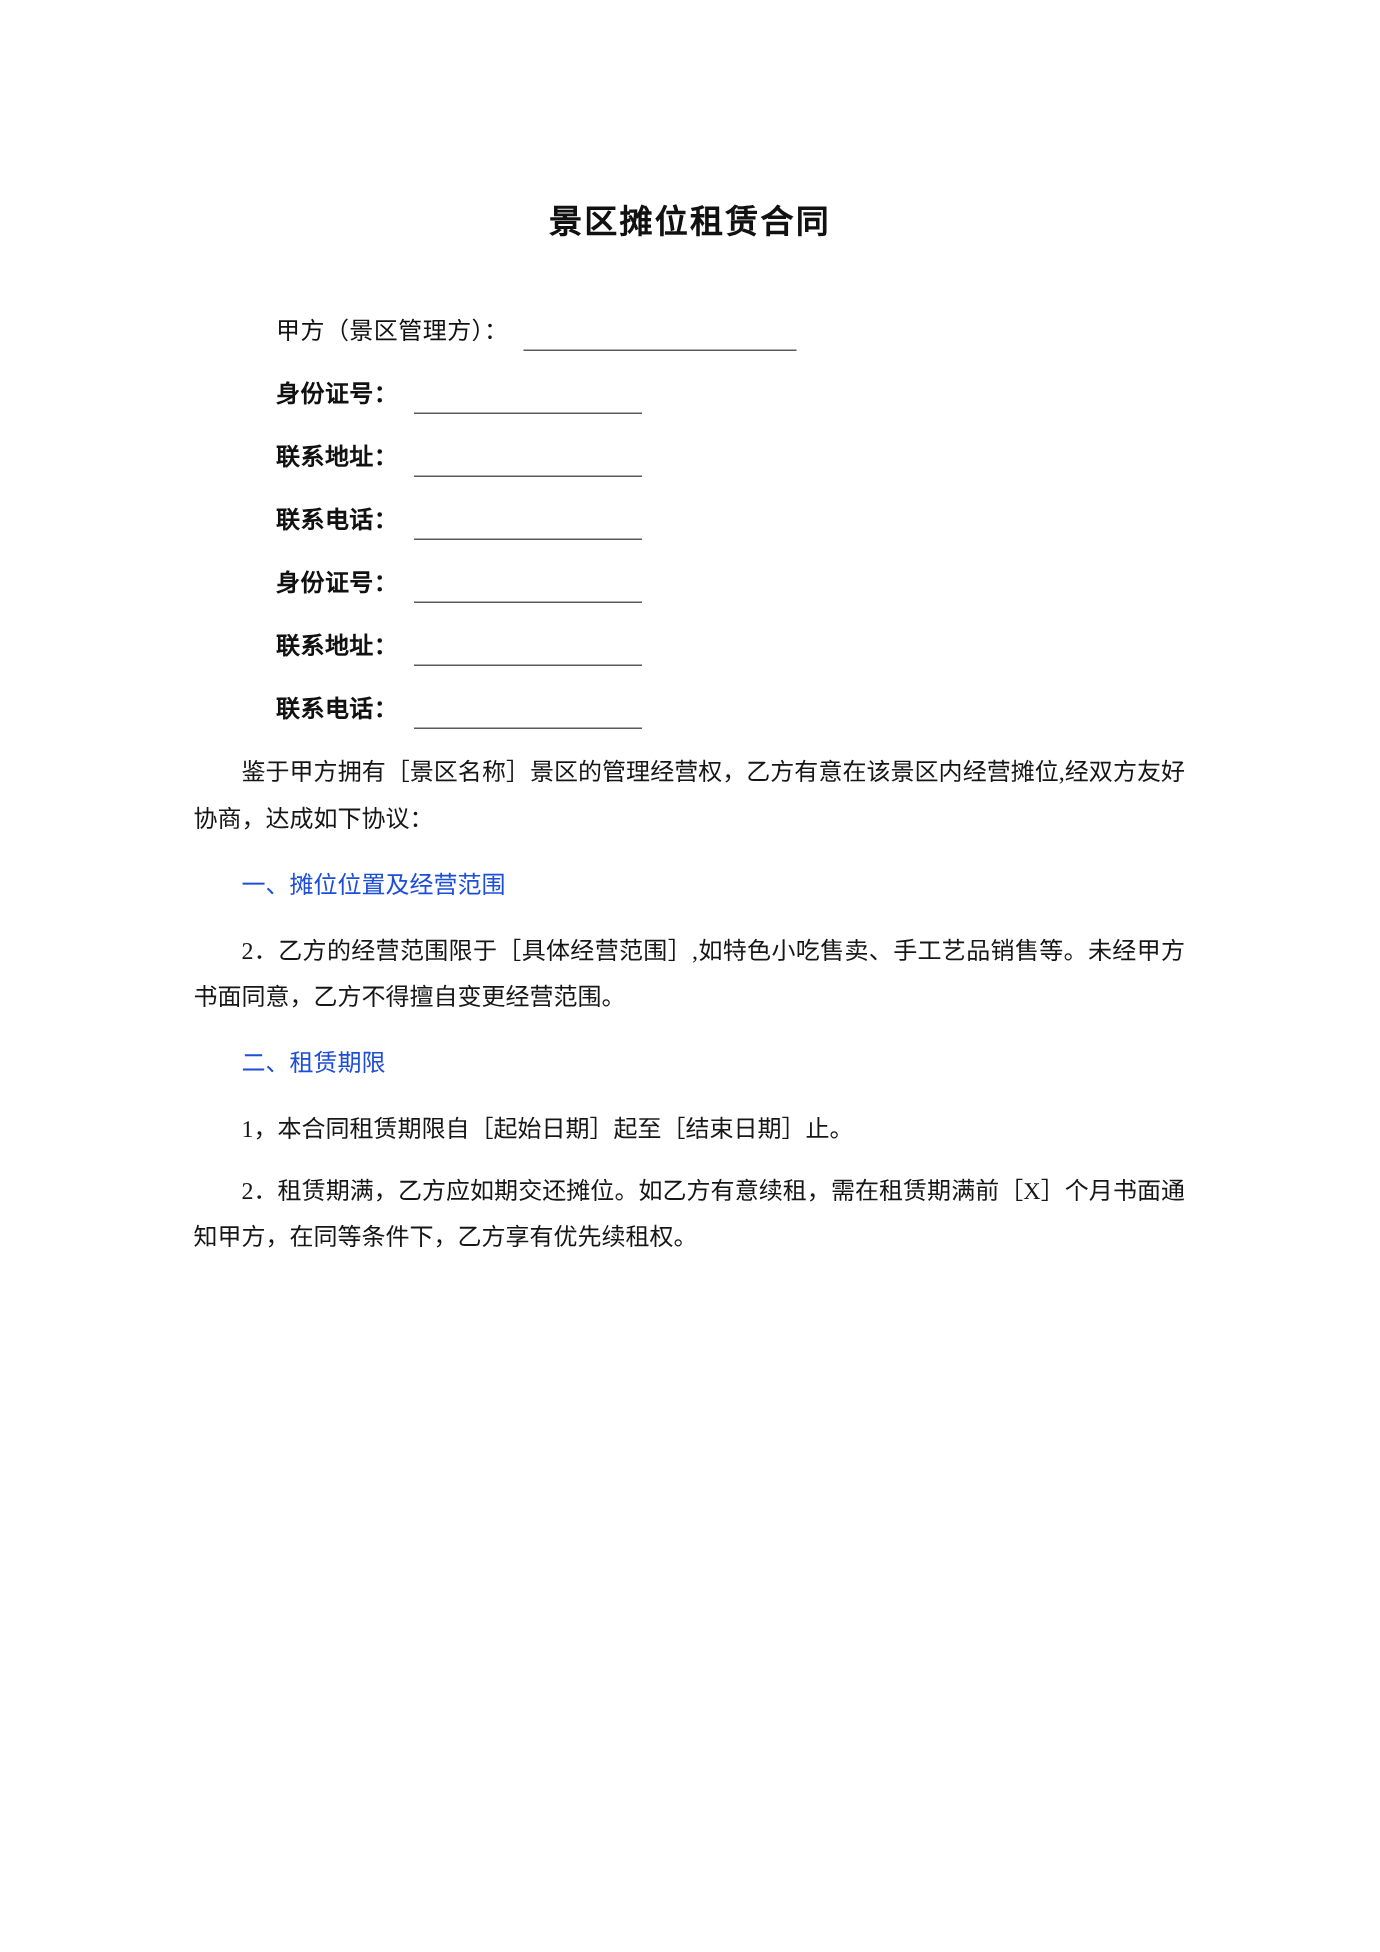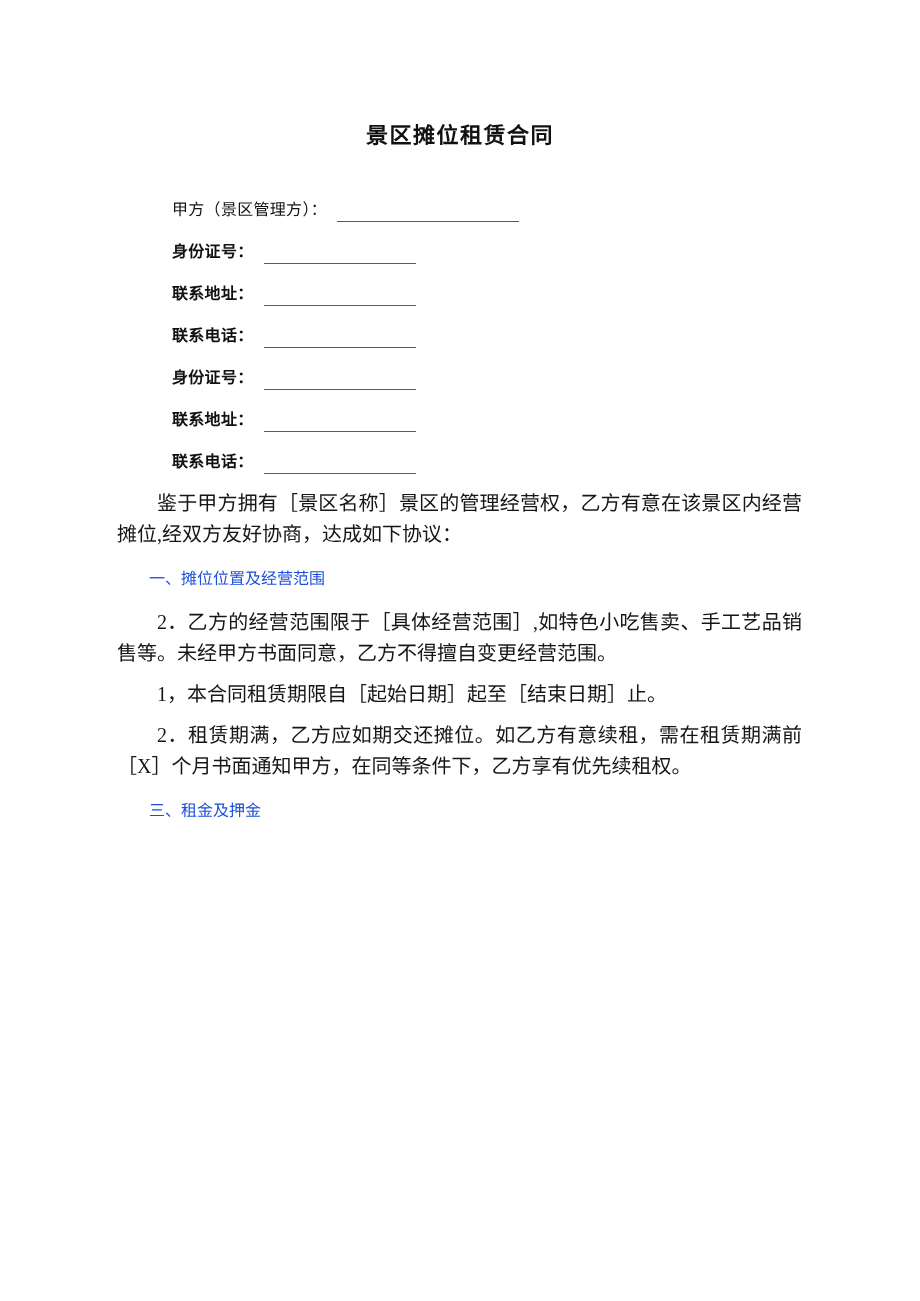--- a/index.html
+++ b/index.html
@@ -14,21 +14,21 @@
     font-family: "Liberation Serif", "DejaVu Serif", serif;
     color: #1a1a1a;
     position: relative;
     overflow: hidden;
   }
 
   .page {
     box-sizing: border-box;
     width: 920px;
     height: 1046px;
-    padding: 0;
+    padding: 12px;
     background: #fff;
     position: relative;
   }
 
   
   .doc-title {
     font-size: 22px;
     font-weight: 700;
     text-align: center;
     letter-spacing: 1.5px;
@@ -79,21 +79,21 @@
   
   .body-area {
     padding-top: 14px;
     padding-left: 117px;
     padding-right: 118px;
   }
 
   p.para {
     margin: 0 0 0 0;
     padding: 0;
-    font-size: 20px;
+    font-size: 16px;
     line-height: 31px;
     text-align: justify;
     text-justify: inter-ideograph;
     text-indent: 2em;
     color: #161616;
   }
 
   p.para + p.para { margin-top: 10px; }
 
   p.heading {
@@ -156,23 +156,23 @@
 
   </div>
 
   <div class="body-area">
 
     <p class="para">鉴于甲方拥有［景区名称］景区的管理经营权，乙方有意在该景区内经营摊位,经双方友好协商，达成如下协议：</p>
 
     <p class="heading">一、摊位位置及经营范围</p>
     <p class="para">2．乙方的经营范围限于［具体经营范围］,如特色小吃售卖、手工艺品销售等。未经甲方书面同意，乙方不得擅自变更经营范围。</p>
 
+    <p class="heading">二、租赁期限</p>
     <p class="para">1，本合同租赁期限自［起始日期］起至［结束日期］止。</p>
     <p class="para">2．租赁期满，乙方应如期交还摊位。如乙方有意续租，需在租赁期满前［X］个月书面通知甲方，在同等条件下，乙方享有优先续租权。</p>
 
-    <p class="heading">三、租金及押金</p>
 
 
     <div class="spacer-tail"></div>
 
   </div>
 
 </div>
 
 </body></html>

